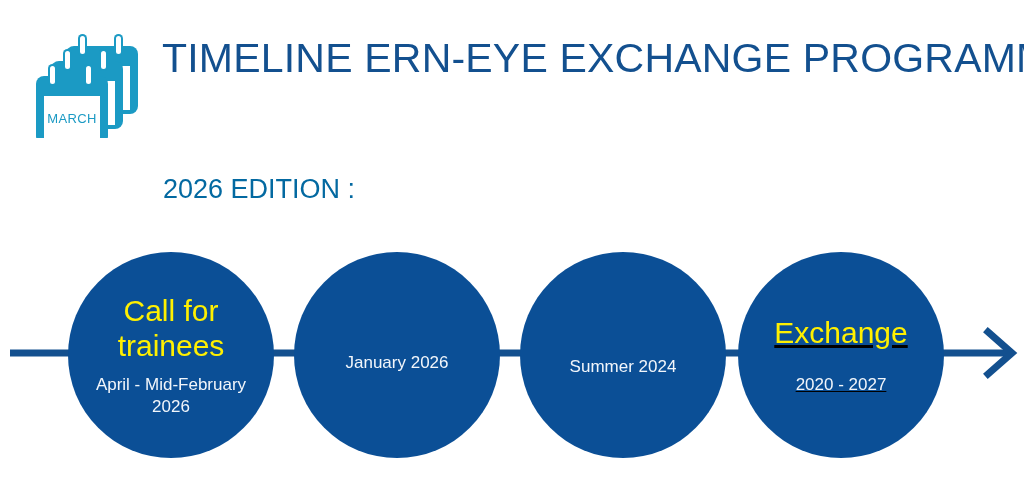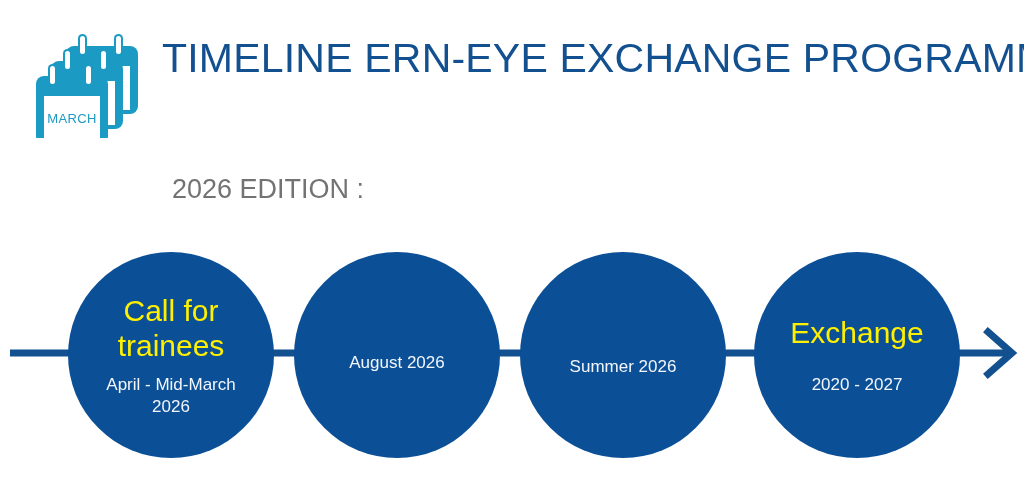--- a/index.html
+++ b/index.html
@@ -45,25 +45,25 @@
     font-size: 41px;
     line-height: 52px;
     letter-spacing: 0.2px;
     color: #13508F;
     font-weight: 400;
     white-space: nowrap;
   }
 
   .edition-label {
     position: absolute;
-    left: 172px;
+    left: 163px;
     top: 172px;
     font-size: 27px;
     line-height: 34px;
-    color: #737373;
+    color: #0369a1;
     font-weight: 400;
     white-space: nowrap;
   }
 
   
   .timeline {
     position: absolute;
     left: 0;
     top: 240px;
     width: 1024px;
@@ -98,21 +98,21 @@
     flex-direction: column;
     align-items: center;
     justify-content: center;
     box-sizing: border-box;
     padding: 0 12px;
   }
 
   .node-1 { left: 68px;  }
   .node-2 { left: 294px; }
   .node-3 { left: 520px; }
-  .node-4 { left: 754px; }
+  .node-4 { left: 738px; text-decoration: underline; }
 
   .node-title {
     color: #FFF000;
     font-size: 30px;
     line-height: 35px;
     font-weight: 400;
     text-align: center;
     white-space: pre-line;
     margin: 0;
   }
@@ -182,30 +182,30 @@
     <svg class="axis" viewBox="0 0 1024 248" width="1024" height="248" aria-hidden="true">
       <line x1="10" y1="113" x2="1008" y2="113" stroke="#13508F" stroke-width="7"></line>
       <polyline points="988,92 1012,113 988,134" fill="none" stroke="#13508F" stroke-width="7" stroke-linecap="square" stroke-linejoin="miter"></polyline>
     </svg>
 
     <div class="nodes">
 
       <div class="node node-1">
         <div class="node-title">Call for
 trainees</div>
-        <div class="node-sub">April - Mid-March
+        <div class="node-sub">April - Mid-February
 2026</div>
       </div>
 
       <div class="node node-2">
-        <div class="node-sub">August 2026</div>
+        <div class="node-sub">January 2026</div>
       </div>
 
       <div class="node node-3">
-        <div class="node-sub">Summer 2026</div>
+        <div class="node-sub">Summer 2024</div>
       </div>
 
       <div class="node node-4">
         <div class="node-title">Exchange</div>
         <div class="node-sub">2020 - 2027</div>
       </div>
 
     </div>
   </div>
 

